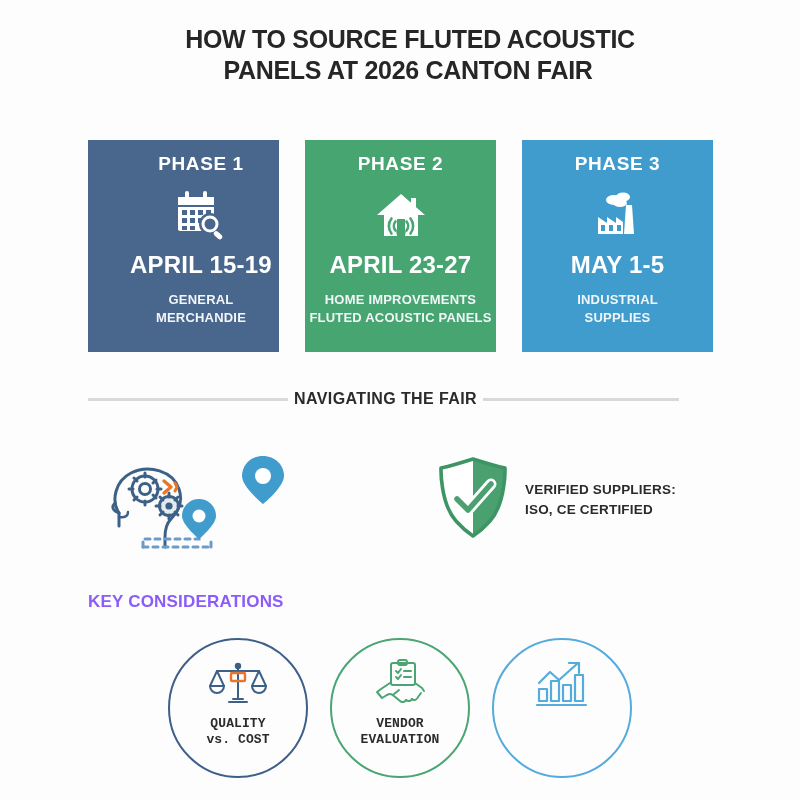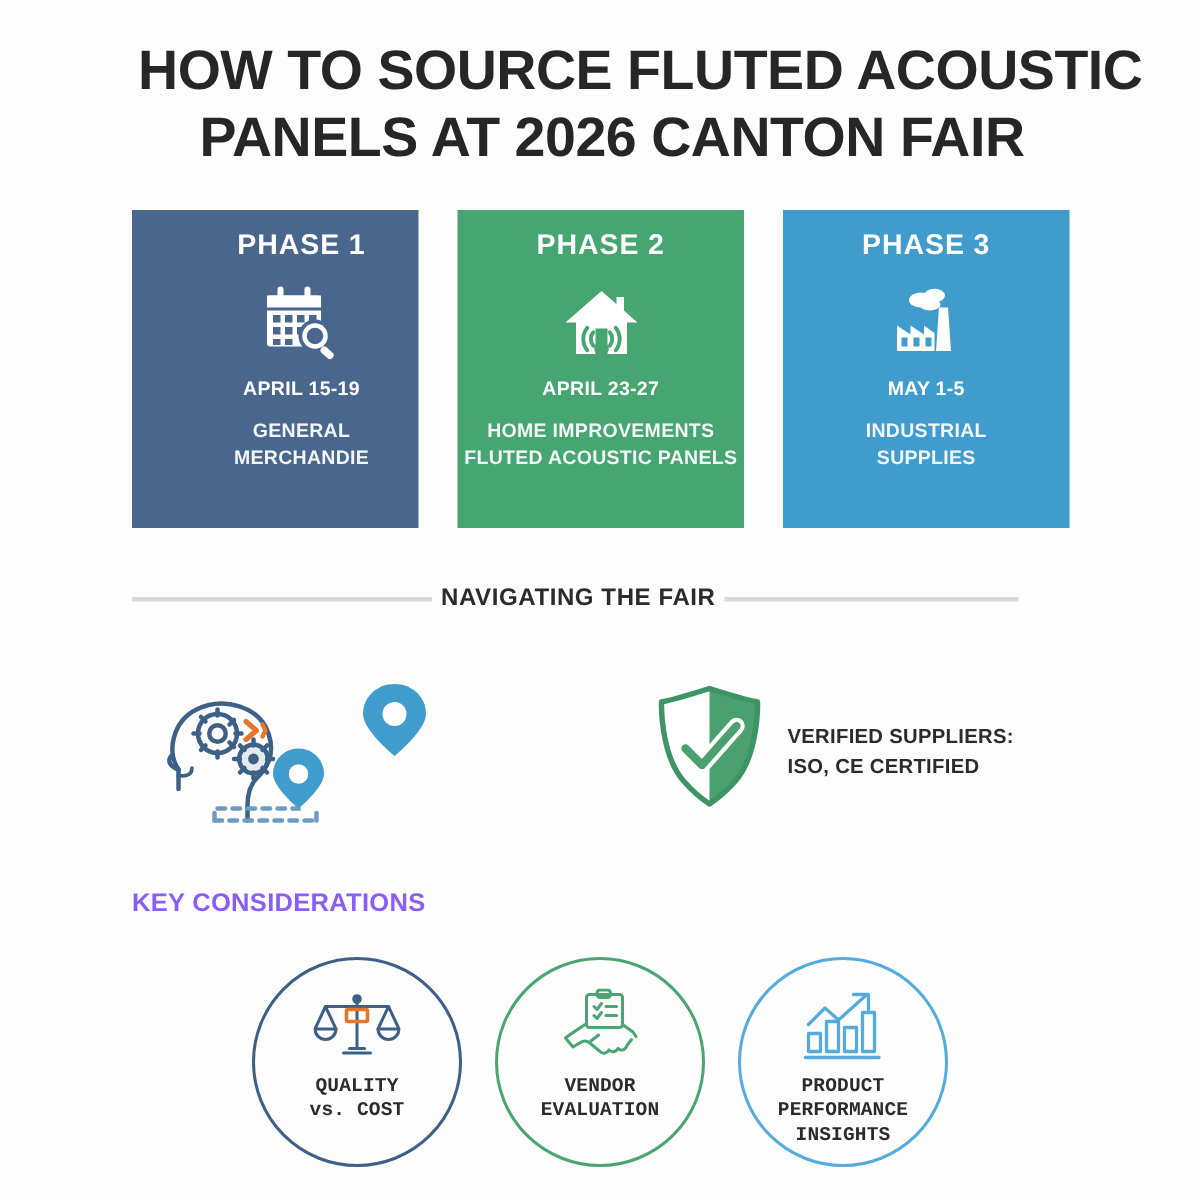--- a/index.html
+++ b/index.html
@@ -15,21 +15,21 @@
     overflow: hidden;
     position: relative;
   }
 
   
   .title {
     position: absolute;
     left: 88px;
     top: 24px;
     width: 640px;
-    font-size: 37px;
+    font-size: 25px;
     line-height: 1.22;
     font-weight: 700;
     letter-spacing: -0.3px;
     color: #262626;
     text-align: center;
   }
   .title .line { display: block; white-space: nowrap; }
   .title .line1 { margin-left: 4px; }
 
   
@@ -62,21 +62,21 @@
     letter-spacing: 0.6px;
   }
   .phase-icon {
     height: 62px;
     margin-top: 10px;
     display: flex;
     align-items: center;
     justify-content: center;
   }
   .phase-date {
-    font-size: 13px;
+    font-size: 24px;
     font-weight: 700;
     letter-spacing: 0.2px;
     margin-top: 4px;
   }
   .phase-cat {
     margin-top: 12px;
     font-size: 13px;
     font-weight: 600;
     line-height: 1.35;
     text-align: center;
@@ -412,20 +412,15 @@
       <svg width="58" height="50" viewBox="0 0 58 50" fill="none" stroke="#55abdc" stroke-width="2.2" stroke-linecap="round" stroke-linejoin="round">
         <path d="M6 24 L17 13 L26 21 L45 4"></path>
         <path d="M36 4 L46 4 L46 14"></path>
         <rect x="6" y="30" width="8" height="12" fill="none"></rect>
         <rect x="18" y="22" width="8" height="20" fill="none"></rect>
         <rect x="30" y="26" width="8" height="16" fill="none"></rect>
         <rect x="42" y="16" width="8" height="26" fill="none"></rect>
         <path d="M4 46 L53 46"></path>
       </svg>
     </div>
-    <div class="circle-label">
-      <span>PRODUCT</span>
-      <span>PERFORMANCE</span>
-      <span>INSIGHTS</span>
-    </div>
   </div>
 
 </div>
 
 </body></html>

